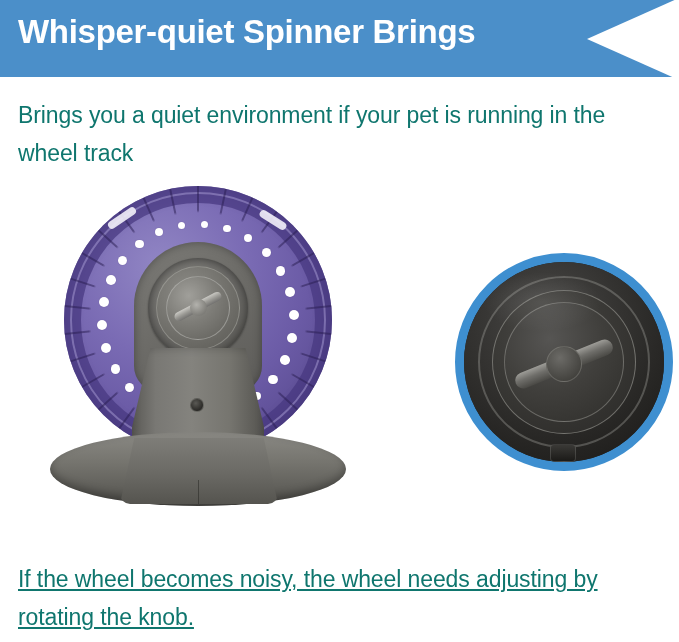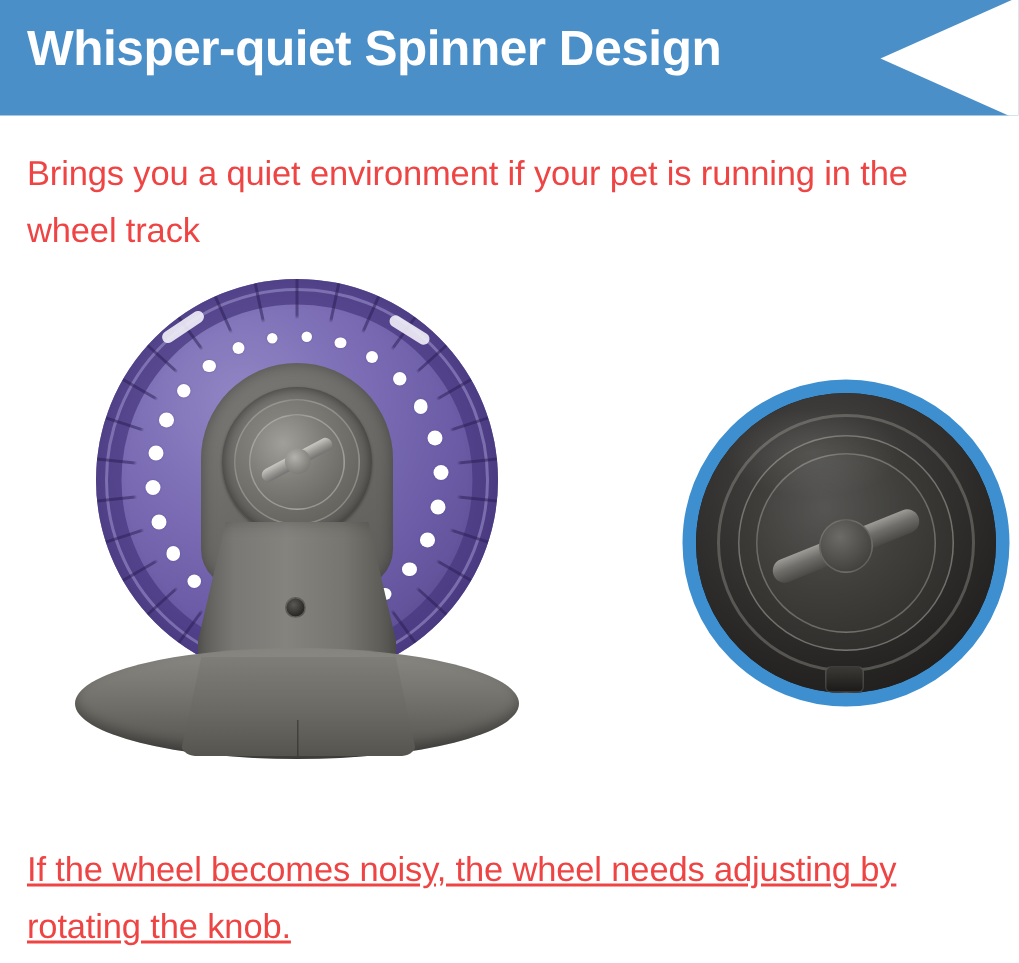--- a/index.html
+++ b/index.html
@@ -46,21 +46,21 @@
     border-top: 41px solid transparent;
     border-bottom: 41px solid transparent;
     border-right: 92px solid #ffffff;
   }
 
   
   .para {
     position: absolute;
     left: 18px;
     width: 648px;
-    color: #ef4444;
+    color: #0f766e;
     font-size: 23px;
     line-height: 38px;
     letter-spacing: -0.1px;
   }
   .para-top { top: 96px; }
   .para-bottom { top: 560px; text-decoration: underline; }
 
   
   .stage {
     position: absolute;
@@ -348,21 +348,21 @@
     width: 120px;
     height: 60px;
     border-radius: 50%;
     background: radial-gradient(ellipse at center, rgba(255,255,255,0.10) 0%, rgba(255,255,255,0) 70%);
   }
 </style>
 </head>
 <body>
 
 <div class="banner">
-  <div class="banner-title">Whisper-quiet Spinner Design</div>
+  <div class="banner-title">Whisper-quiet Spinner Brings</div>
   <div class="banner-notch"></div>
 </div>
 
 <div class="para para-top">Brings you a quiet environment if your pet is running in the wheel track</div>
 
 <div class="stage">
 
   <div class="wheel-assembly">
     <div class="wheel-disc"></div>
     <div class="wheel-rim"></div>

